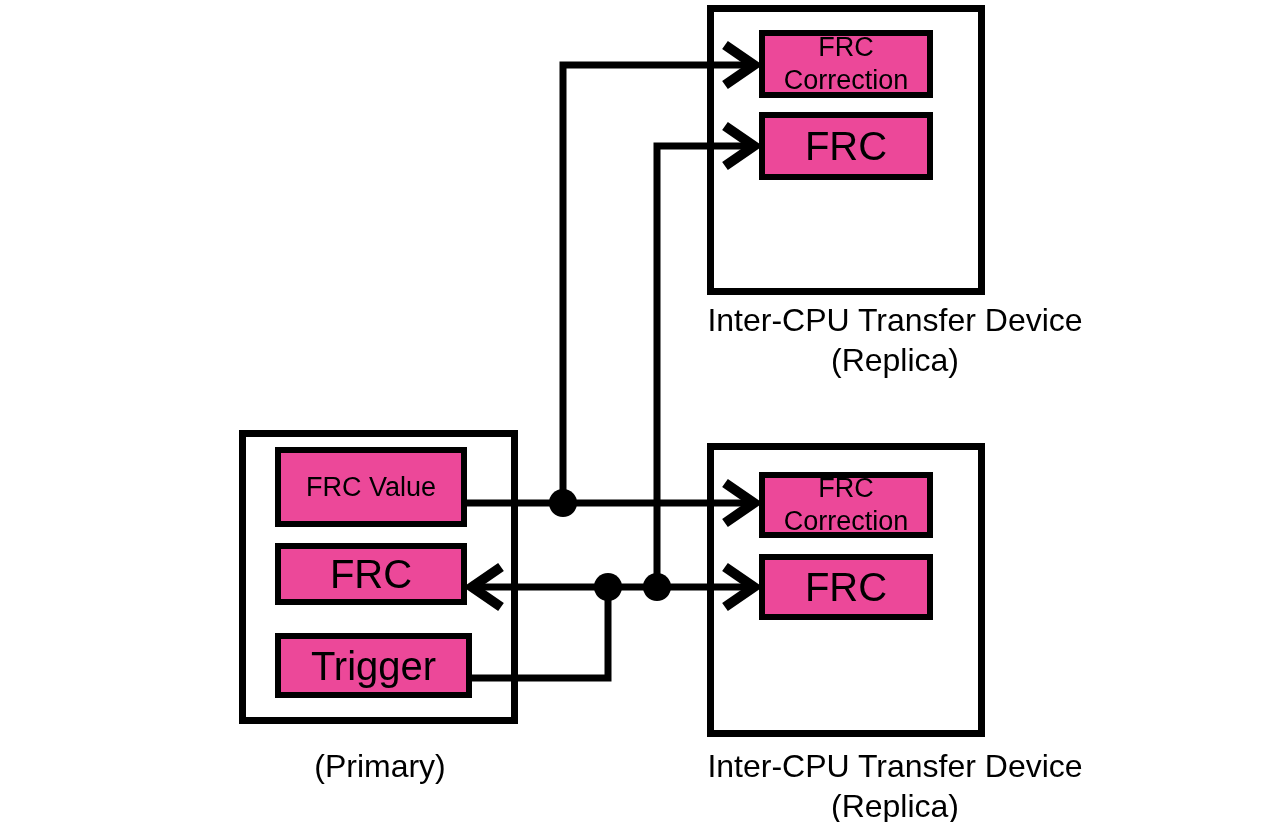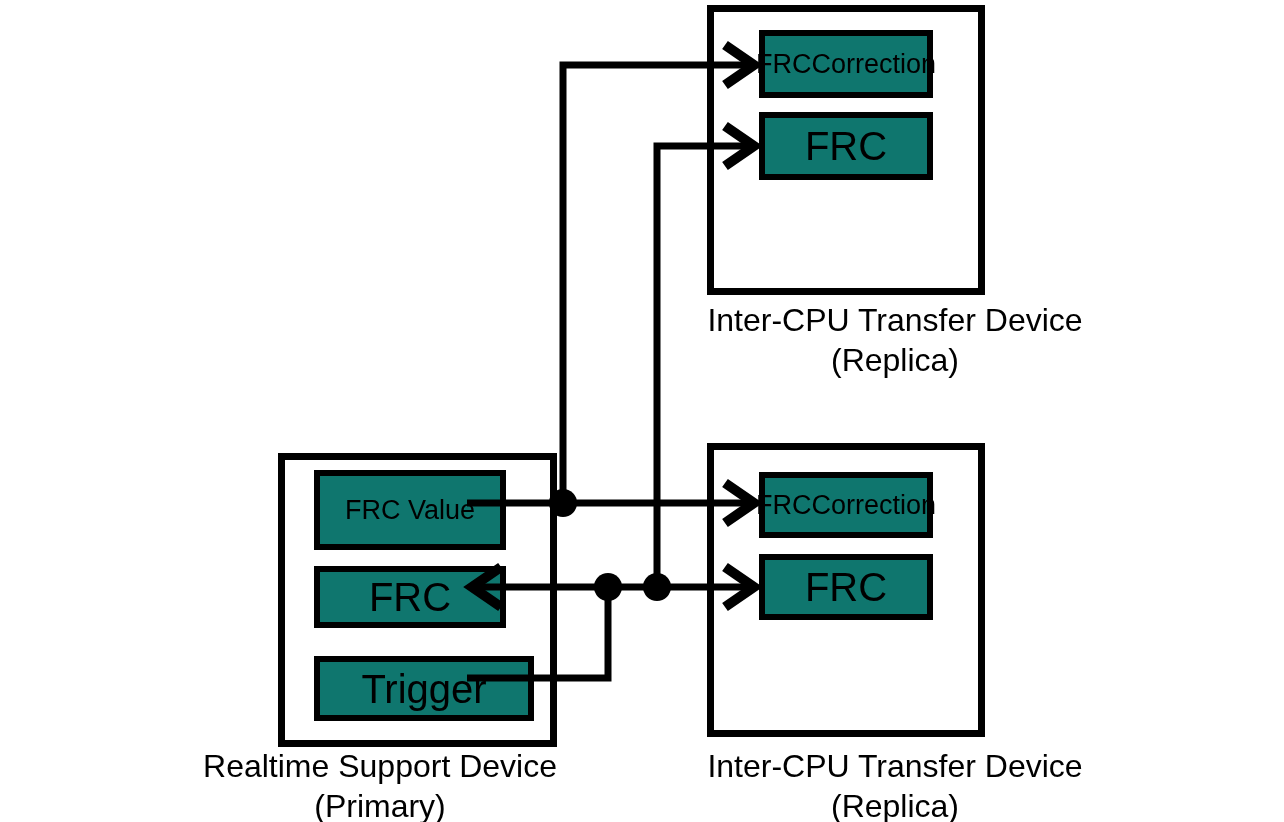--- a/index.html
+++ b/index.html
@@ -19,23 +19,23 @@
   .device {
     position: absolute;
     box-sizing: border-box;
     border: 7px solid #000000;
     background: #ffffff;
   }
   .module {
     position: absolute;
     box-sizing: border-box;
     border: 6px solid #000000;
-    background: #0f766e;
+    background: #ec4899;
     display: flex;
-    flex-direction: row;
+    flex-direction: column;
     align-items: center;
     justify-content: center;
     text-align: center;
   }
   .module span { display: block; }
   .module.two-line {
     font-size: 27px;
     line-height: 1.22;
   }
   .module.one-line {
@@ -87,33 +87,32 @@
     </div>
     <div class="module one-line" style="left:45px; top:100px; width:174px; height:68px;">
       <span>FRC</span>
     </div>
   </div>
   <div class="caption" style="left:645px; top:301px;">
     <span>Inter-CPU Transfer Device</span>
     <span>(Replica)</span>
   </div>
 
-  <div class="device" style="left:239px; top:453px; width:279px; height:294px;margin-left:39px;">
+  <div class="device" style="left:239px; top:430px; width:279px; height:294px;">
     <div class="module two-line" style="left:29px; top:10px; width:192px; height:80px;">
       <span>FRC Value</span>
     </div>
     <div class="module one-line" style="left:29px; top:106px; width:192px; height:62px;">
       <span>FRC</span>
     </div>
-    <div class="module one-line" style="left:29px; top:196px; width:220px; height:65px;">
+    <div class="module one-line" style="left:29px; top:196px; width:197px; height:65px;">
       <span>Trigger</span>
     </div>
   </div>
   <div class="caption" style="left:130px; top:747px;">
-    <span>Realtime Support Device</span>
     <span>(Primary)</span>
   </div>
 
   <div class="device" style="left:707px; top:443px; width:278px; height:294px;">
     <div class="module two-line" style="left:45px; top:22px; width:174px; height:66px;">
       <span>FRC</span>
       <span>Correction</span>
     </div>
     <div class="module one-line" style="left:45px; top:104px; width:174px; height:66px;">
       <span>FRC</span>

